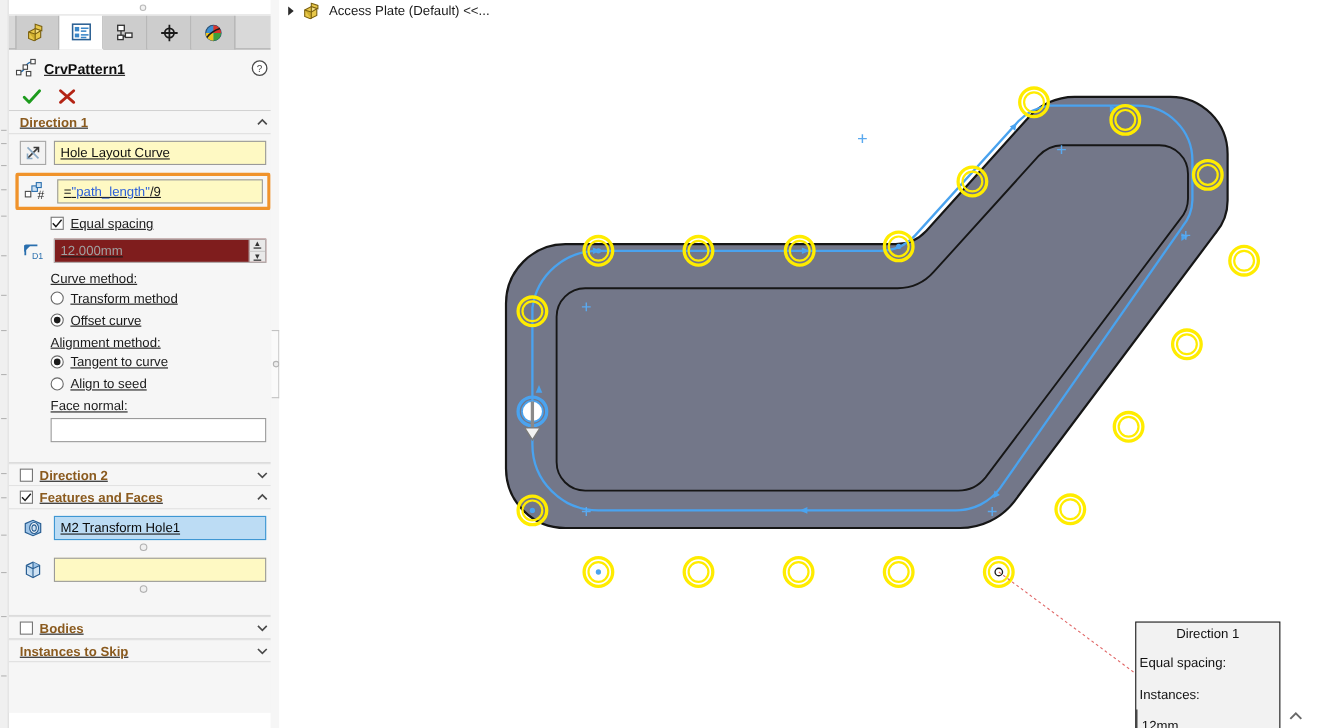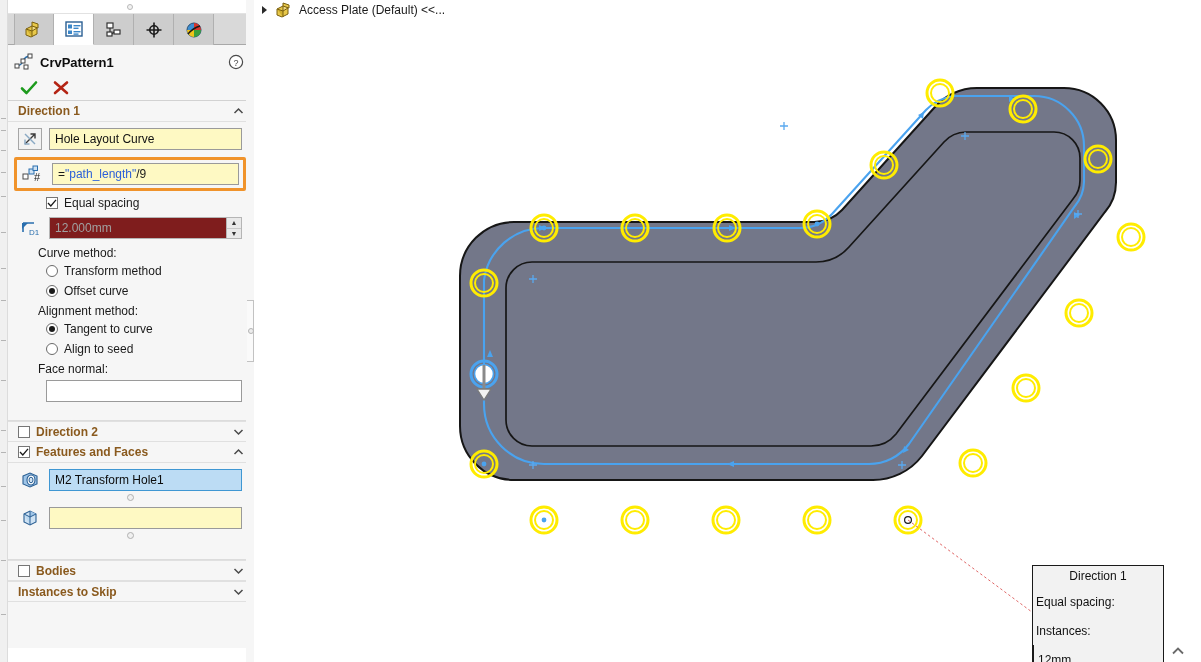--- a/index.html
+++ b/index.html
@@ -20,20 +20,21 @@
   }
   .rail-tick {
     position: absolute; left: 1px; width: 5px; height: 1px; background: #b4b4b4;
   }
 
   
   .panel {
     position: absolute; left: 8px; top: 0; width: 245px; height: 648px;
     background: #f6f6f6; border-right: 1px solid #c8c8c8;
     overflow: hidden;
+    text-decoration: underline;
   }
   .panel-topbar {
     position: relative; height: 14px; background: #ffffff;
     border-bottom: 1px solid #e2e2e2;
   }
   .dot-handle {
     position: absolute; left: 50%; top: 4px; transform: translateX(-50%);
     width: 6px; height: 6px; border-radius: 50%;
     background: #f2f2f2; border: 1px solid #b9b9b9;
   }
@@ -139,21 +140,21 @@
   }
   .spin-btns div:first-child { border-bottom: 1px solid #c8c8c8; }
 
   
   .chk-row {
     display: flex; align-items: center; gap: 6px;
     margin: 0 0 7px 28px; font-size: 12px; cursor: pointer;
   }
 
   
-  .grp-label { margin: 2px 0 4px 20px; font-size: 12px; color: #1a1a1a; }
+  .grp-label { margin: 2px 0 4px 28px; font-size: 12px; color: #1a1a1a; }
   .radio-row {
     display: flex; align-items: center; gap: 6px;
     margin: 0 0 6px 28px; font-size: 12px; cursor: pointer;
   }
   .radio {
     width: 12px; height: 12px; border: 1px solid #6a6a6a; border-radius: 50%;
     background: #fff; display: inline-flex;
     align-items: center; justify-content: center; flex: none;
   }
   .radio.on::after {

